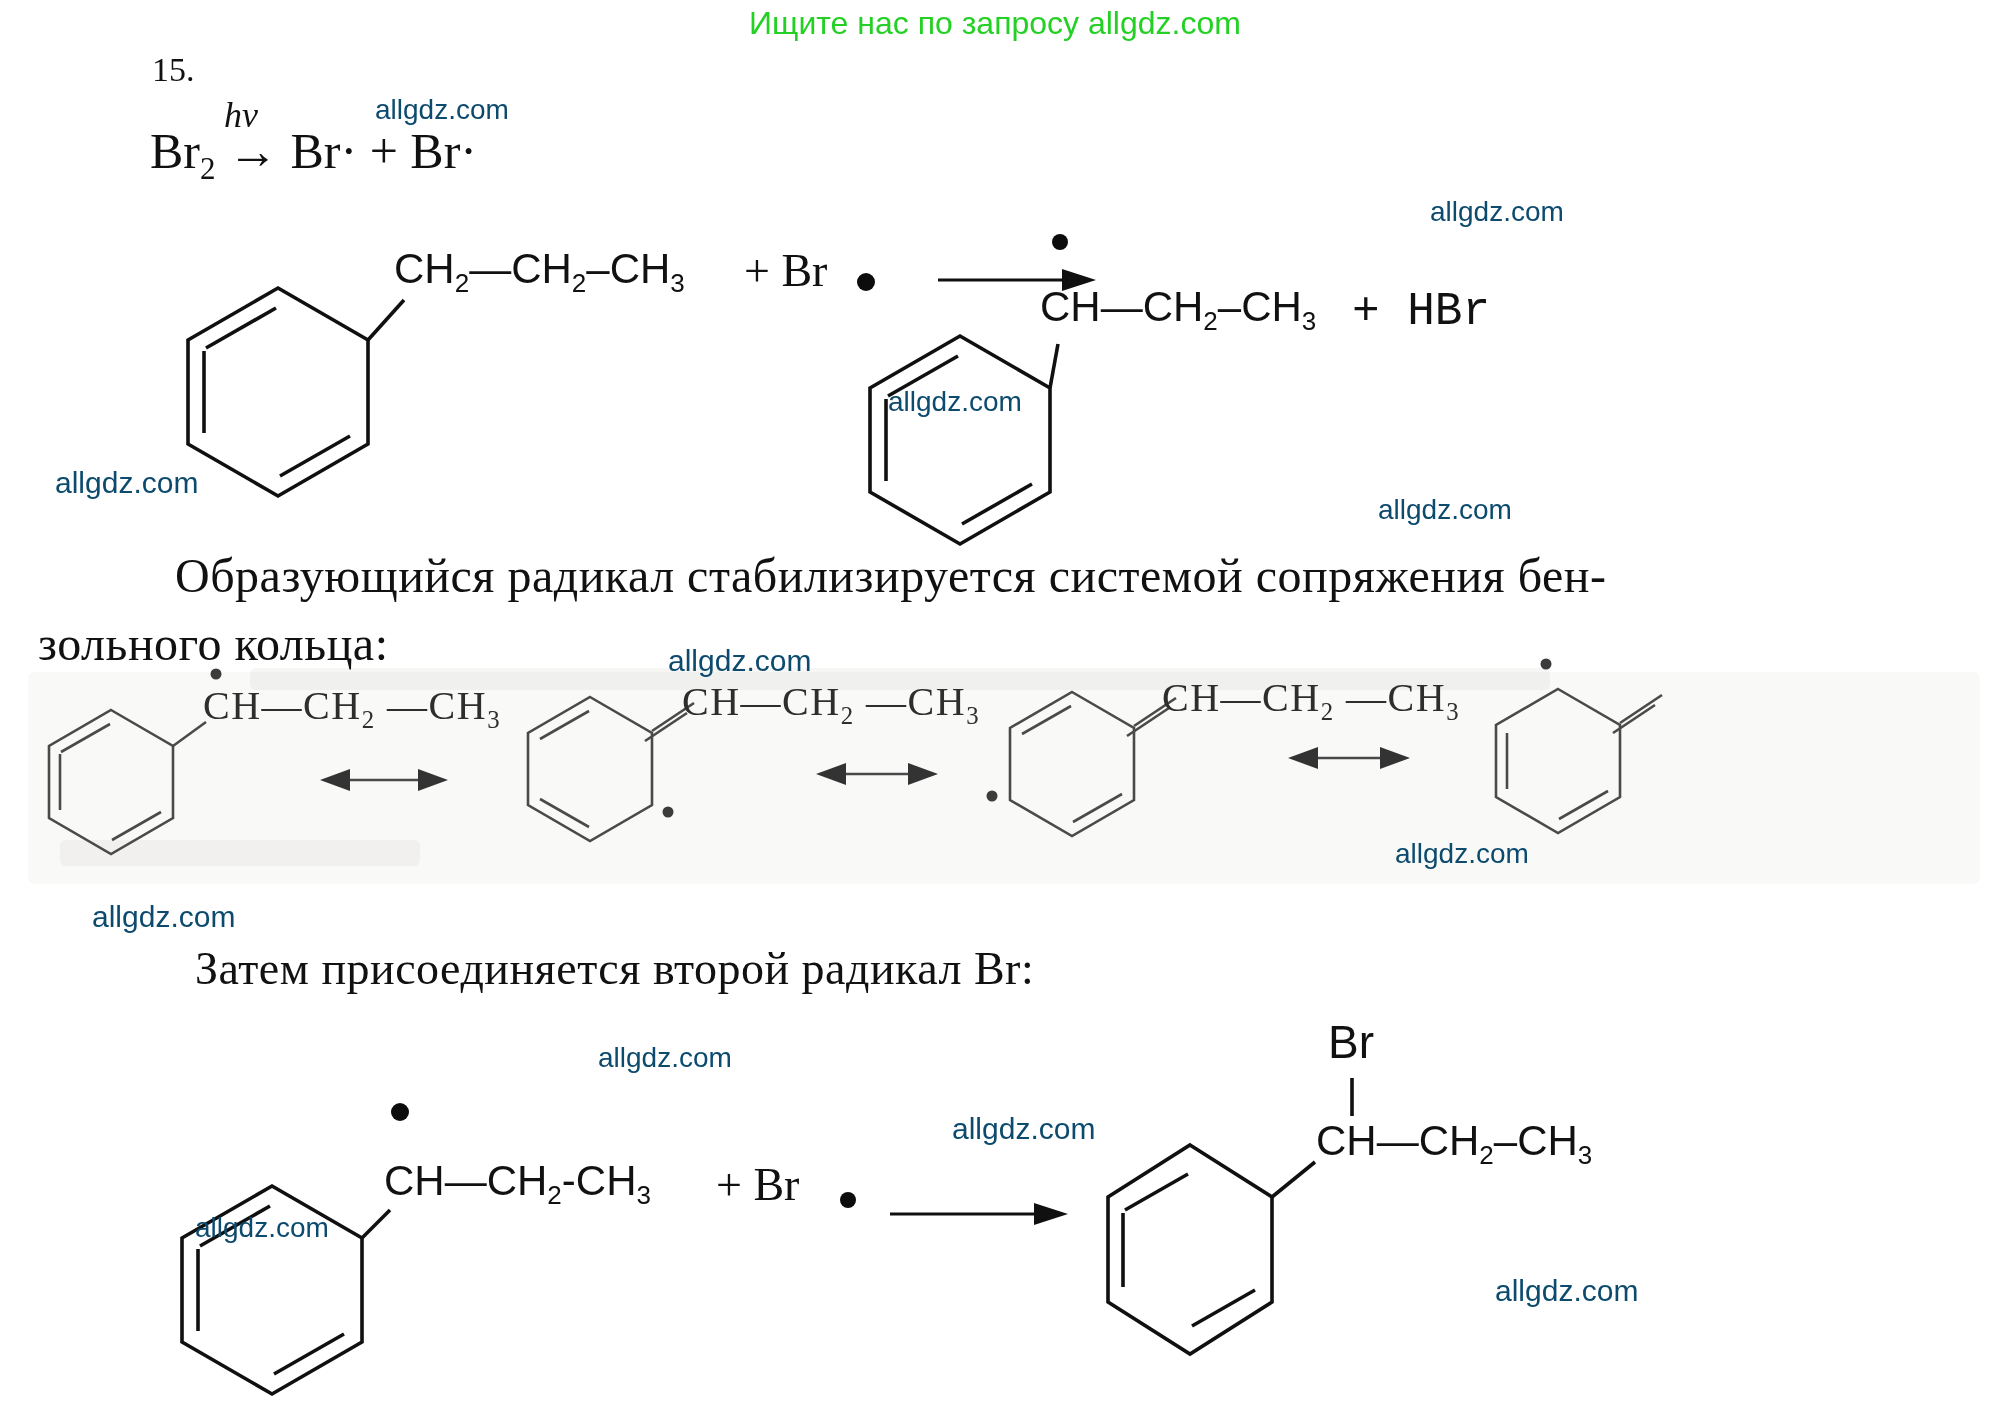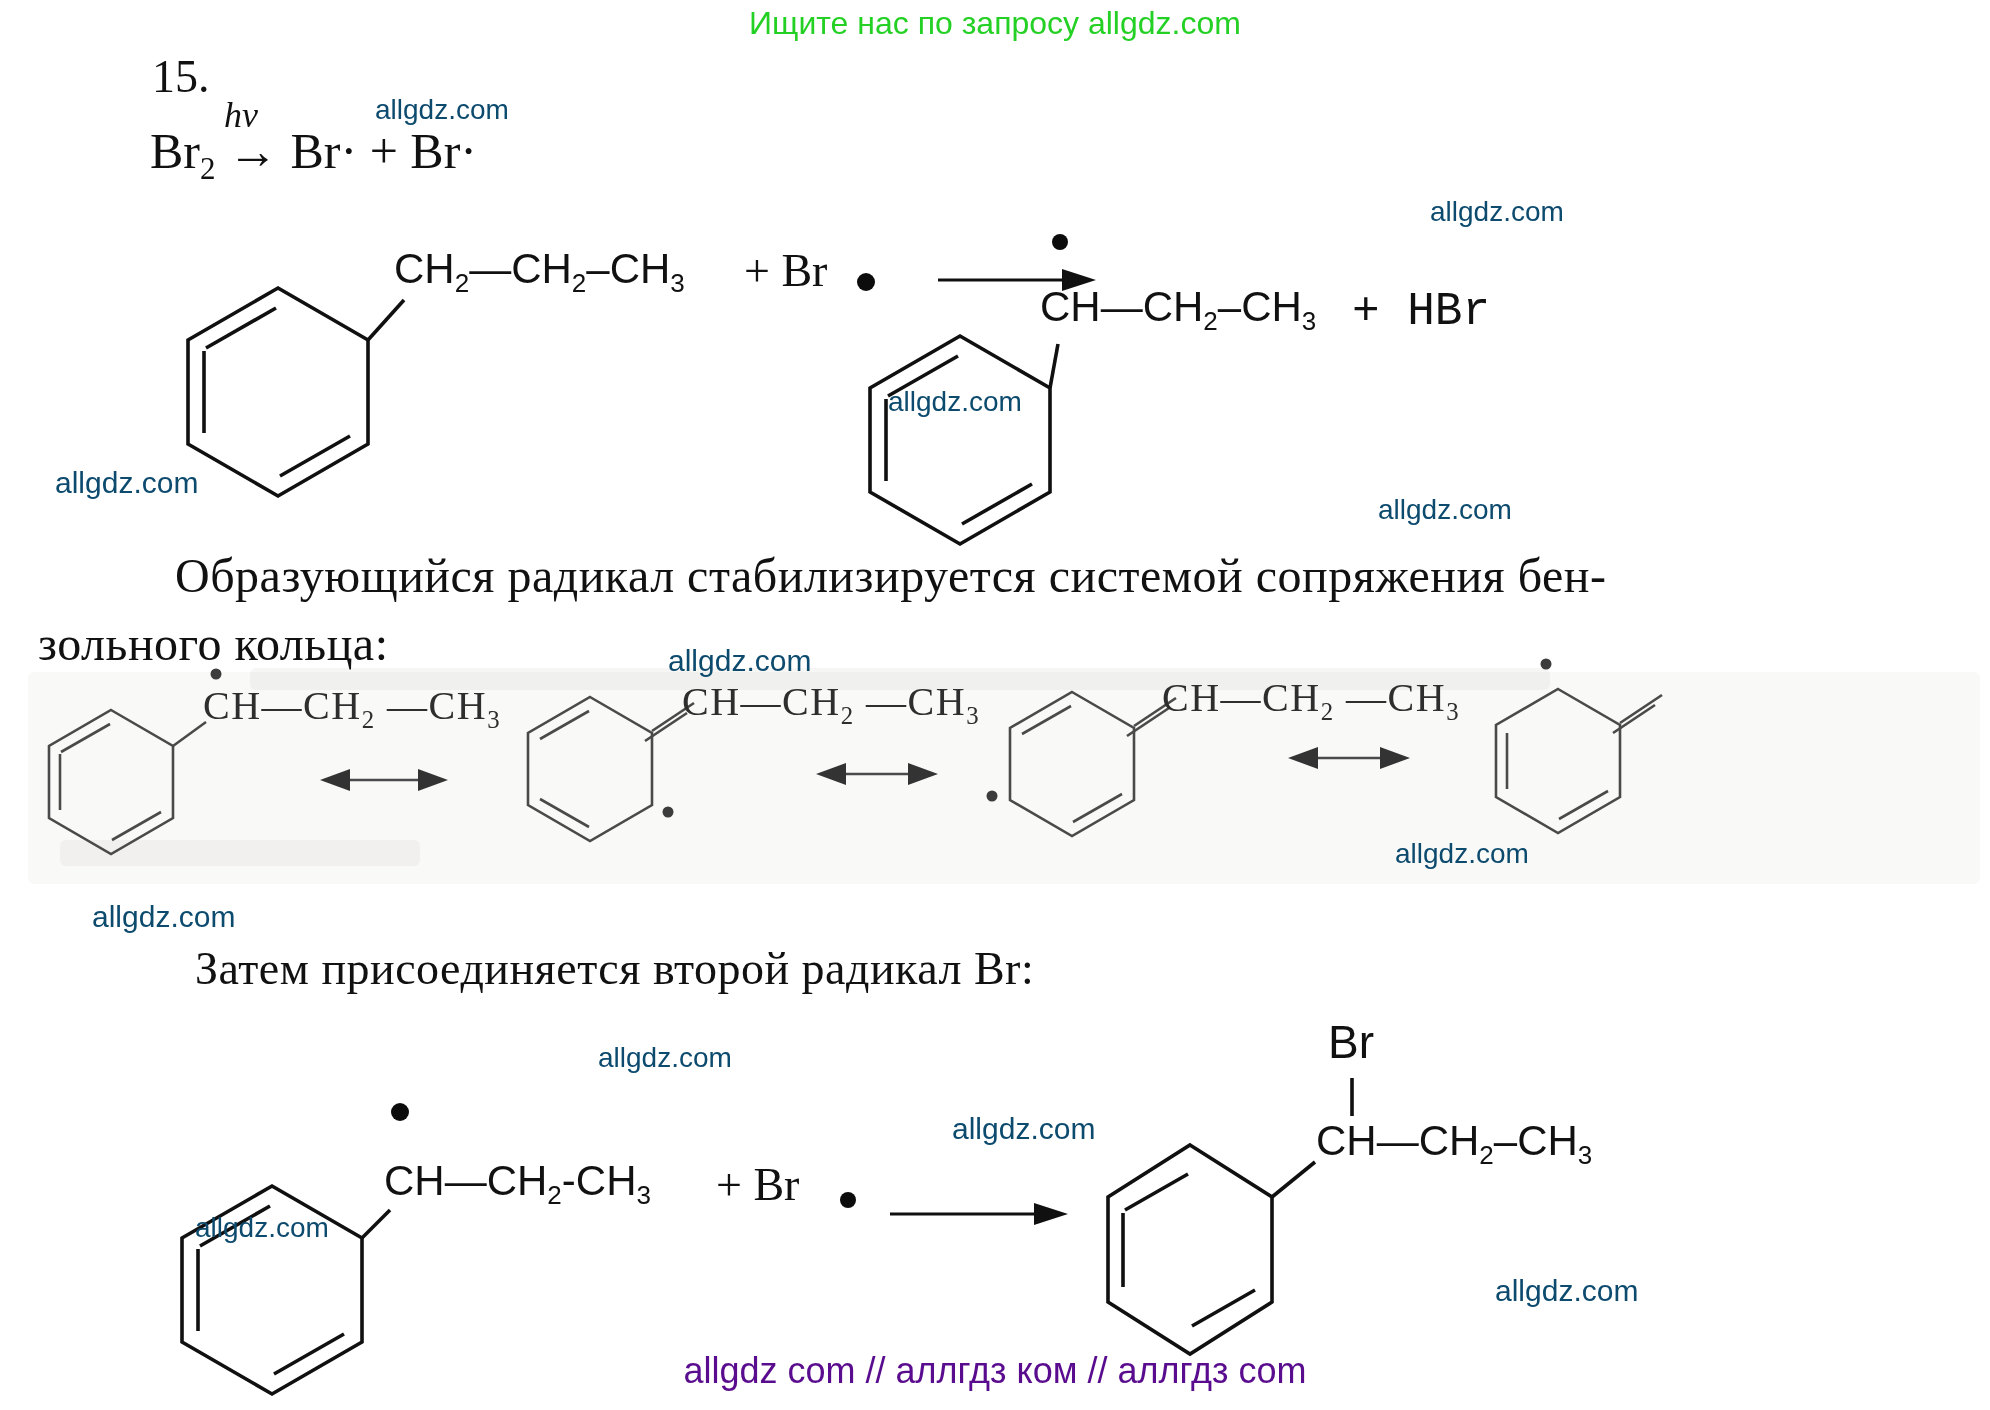--- a/index.html
+++ b/index.html
@@ -135,21 +135,21 @@
       <line class="digital" x1="1125" y1="1210" x2="1188" y2="1174"></line>
       <line class="digital" x1="1123" y1="1287" x2="1123" y2="1213"></line>
       <line class="digital" x1="1255" y1="1290" x2="1192" y2="1326"></line>
       <line class="digital" x1="1272" y1="1197" x2="1315" y2="1162"></line>
       <line class="digital" x1="1352" y1="1078" x2="1352" y2="1116"></line>
     </g>
   </svg>
 
   <div class="t sans green" style="left:0;right:0;top:6px;text-align:center;font-size:32px;">Ищите нас по запросу allgdz.com</div>
 
-  <div class="t serif" style="left:152px;top:52px;font-size:46px;">15.</div>
+  <div class="t serif" style="left:152px;top:52px;font-size:34px;">15.</div>
 
   <div class="t serif italic" style="left:224px;top:96px;font-size:36px;">hν</div>
 
   <div class="wm" style="left:375px;top:94px;">allgdz.com</div>
 
   <div class="t serif" style="left:150px;top:124px;font-size:50px;"><span>Br</span><sub>2</sub><span> → Br· + Br·</span></div>
 
   <div class="t sans" style="left:394px;top:246px;font-size:42px;"><span>CH</span><sub>2</sub><span>—CH</span><sub>2</sub><span>–CH</span><sub>3</sub><span></span></div>
   <div class="t serif" style="left:744px;top:246px;font-size:46px;">+ Br</div>
   <div class="t sans" style="left:1040px;top:284px;font-size:42px;"><span>CH—CH</span><sub>2</sub><span>–CH</span><sub>3</sub><span></span></div>
@@ -177,15 +177,14 @@
   <div class="wm" style="left:598px;top:1042px;">allgdz.com</div>
 
   <div class="t sans" style="left:384px;top:1158px;font-size:42px;"><span>CH—CH</span><sub>2</sub><span>-CH</span><sub>3</sub><span></span></div>
   <div class="t serif" style="left:716px;top:1160px;font-size:46px;">+ Br</div>
   <div class="wm" style="left:952px;top:1112px;font-size:30px;">allgdz.com</div>
   <div class="t sans" style="left:1328px;top:1018px;font-size:46px;">Br</div>
   <div class="t sans" style="left:1316px;top:1118px;font-size:42px;"><span>CH—CH</span><sub>2</sub><span>–CH</span><sub>3</sub><span></span></div>
   <div class="wm" style="left:1495px;top:1274px;font-size:30px;">allgdz.com</div>
   <div class="wm" style="left:195px;top:1212px;">allgdz.com</div>
 
-  <div class="t sans purple" style="left:0;right:0;top:1352px;text-align:center;font-size:36px;">allgdz com  //  аллгдз ком  //  аллгдз com</div>
 
 </div>
 
 </body></html>

